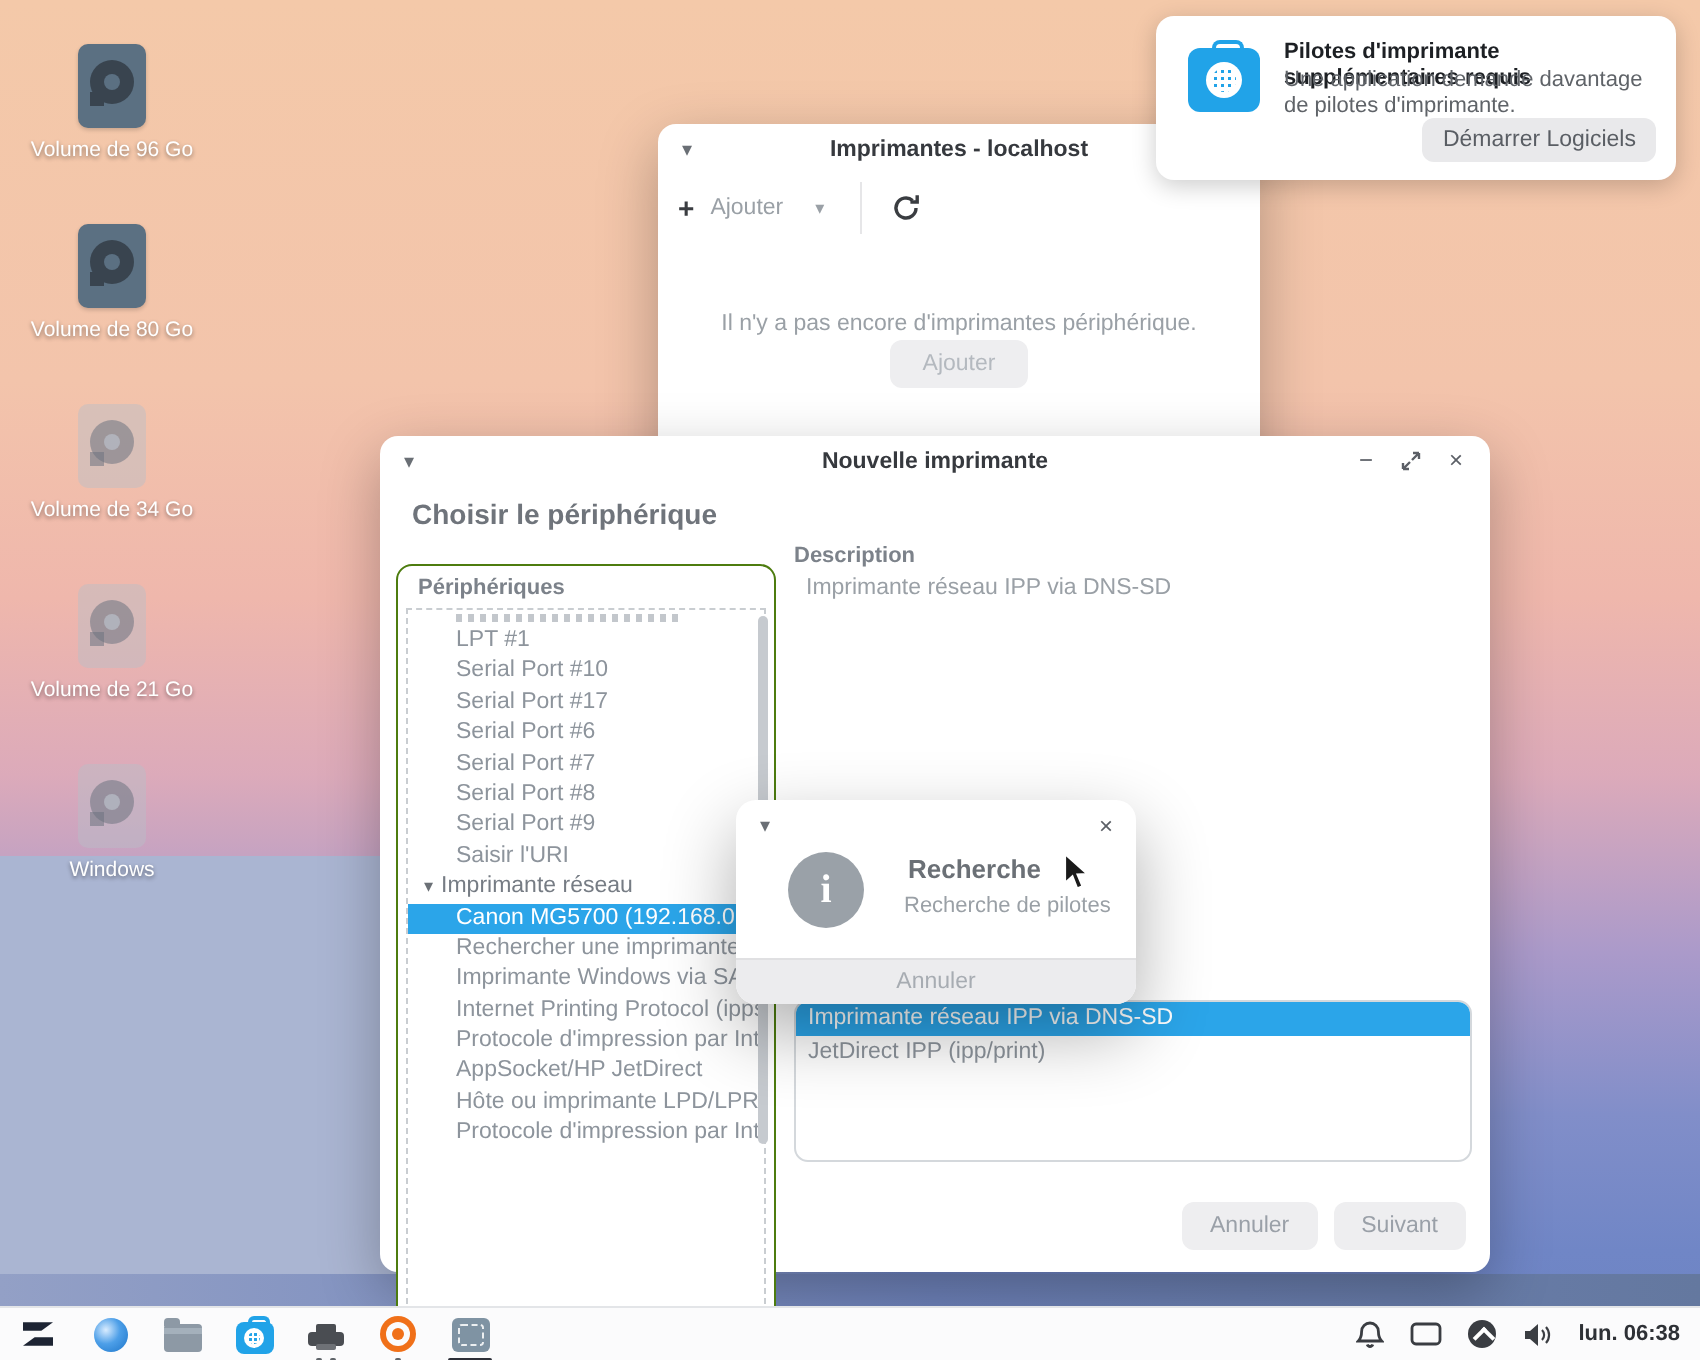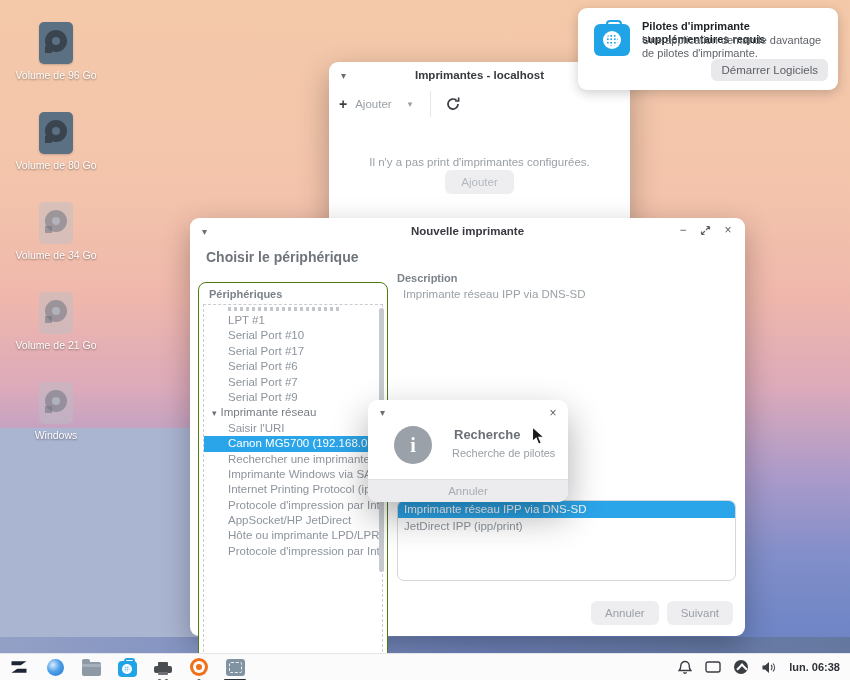--- a/index.html
+++ b/index.html
@@ -193,21 +193,21 @@
     <div class="toolbar">
       <span class="plus">+</span>
       <span class="addlbl">Ajouter</span>
       <span class="smallcaret">▾</span>
       <span class="vsep"></span>
       <svg width="16" height="16" viewBox="0 0 16 16">
         <path d="M13 8a5 5 0 1 1-1.7-3.75" fill="none" stroke="#3a3d41" stroke-width="1.7"></path>
         <path d="M13.6 1.6 v3.4 h-3.4" fill="none" stroke="#3a3d41" stroke-width="1.7"></path>
       </svg>
     </div>
-    <div class="emptytxt">Il n'y a pas print d'imprimantes configurées.</div>
+    <div class="emptytxt">Il n'y a pas encore d'imprimantes périphérique.</div>
     <div class="pwin-add"><span class="btn">Ajouter</span></div>
   </div>
 
   <div class="win nwin">
     <div class="titlebar">
       <span class="caret">▾</span>
       <span class="ttl">Nouvelle imprimante</span>
     </div>
     <div class="controls">
       <span class="wbtn">−</span>
@@ -221,23 +221,24 @@
     <div class="devbox">
       <span class="boxlbl">Périphériques</span>
       <div class="devview">
         <div class="clipped-sliver"></div>
         <div id="device-rows">
             <div class="dev-row"><span>LPT #1</span></div>
             <div class="dev-row"><span>Serial Port #10</span></div>
             <div class="dev-row"><span>Serial Port #17</span></div>
             <div class="dev-row"><span>Serial Port #6</span></div>
             <div class="dev-row"><span>Serial Port #7</span></div>
+            <div class="dev-row"><span>Serial Port #8</span></div>
             <div class="dev-row"><span>Serial Port #9</span></div>
+            <div class="dev-row"><span>Saisir l'URI</span></div>
             <div class="dev-row parent"><span class="exp">▾</span><span>Imprimante réseau</span></div>
-            <div class="dev-row"><span>Saisir l'URI</span></div>
             <div class="dev-row selected"><span>Canon MG5700 (192.168.0.106)</span></div>
             <div class="dev-row"><span>Rechercher une imprimante réseau</span></div>
             <div class="dev-row"><span>Imprimante Windows via SAMBA</span></div>
             <div class="dev-row"><span>Internet Printing Protocol (ipps)</span></div>
             <div class="dev-row"><span>Protocole d'impression par Internet (</span></div>
             <div class="dev-row"><span>AppSocket/HP JetDirect</span></div>
             <div class="dev-row"><span>Hôte ou imprimante LPD/LPR</span></div>
             <div class="dev-row"><span>Protocole d'impression par Internet (</span></div>
           </div>
       </div>

